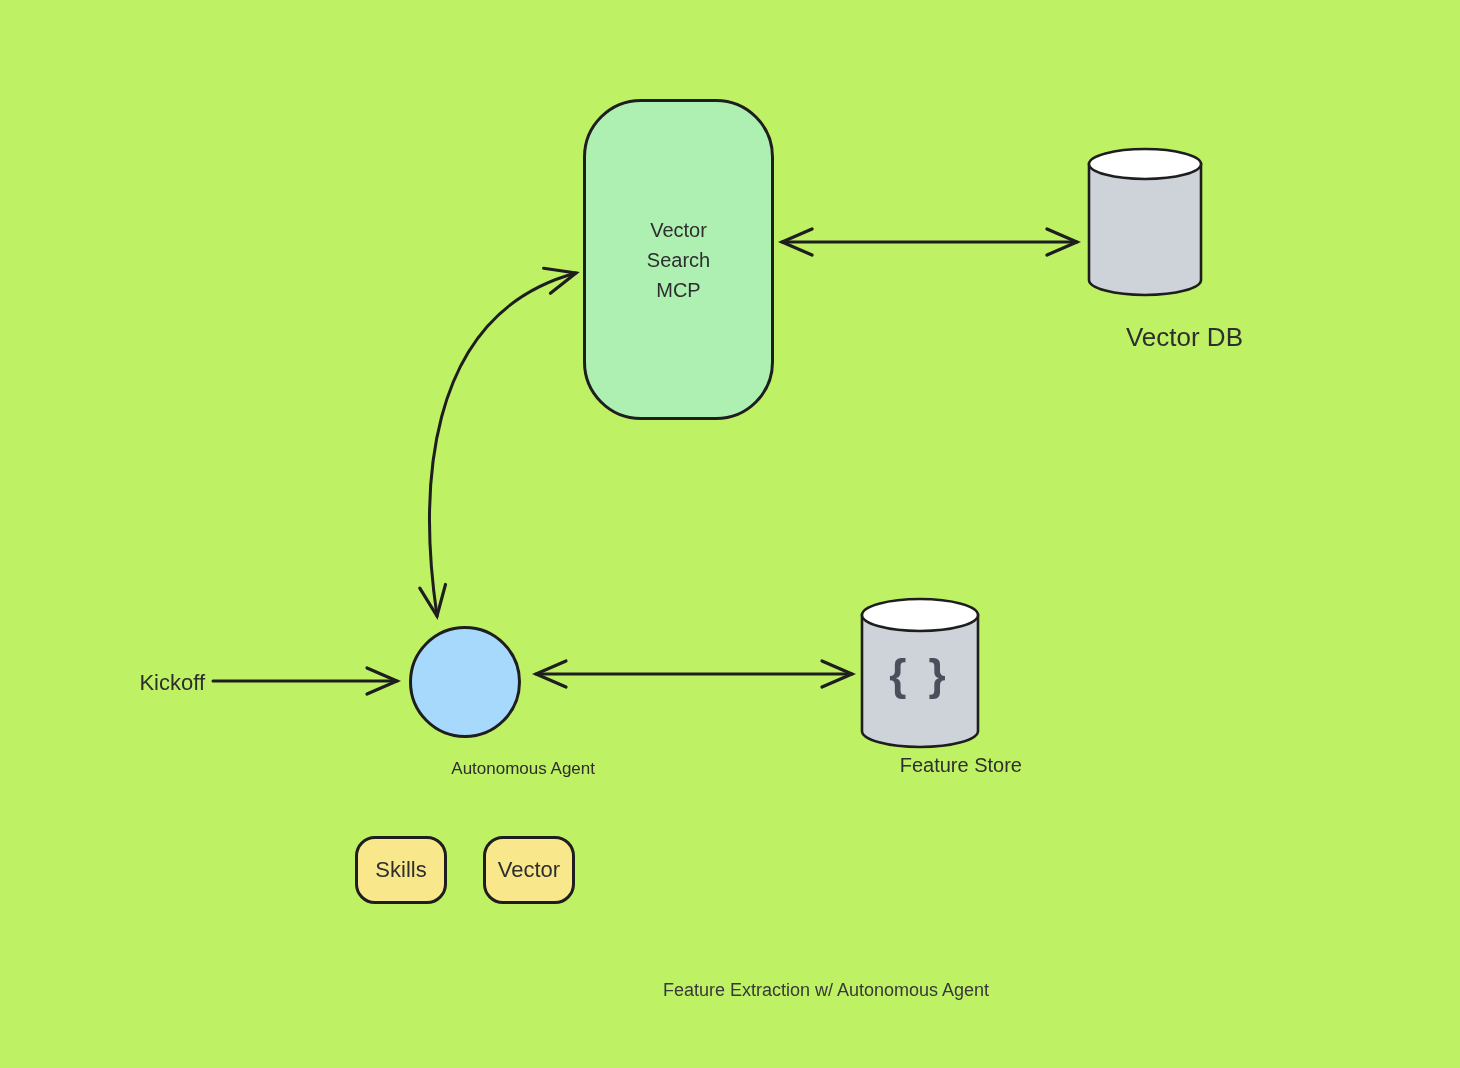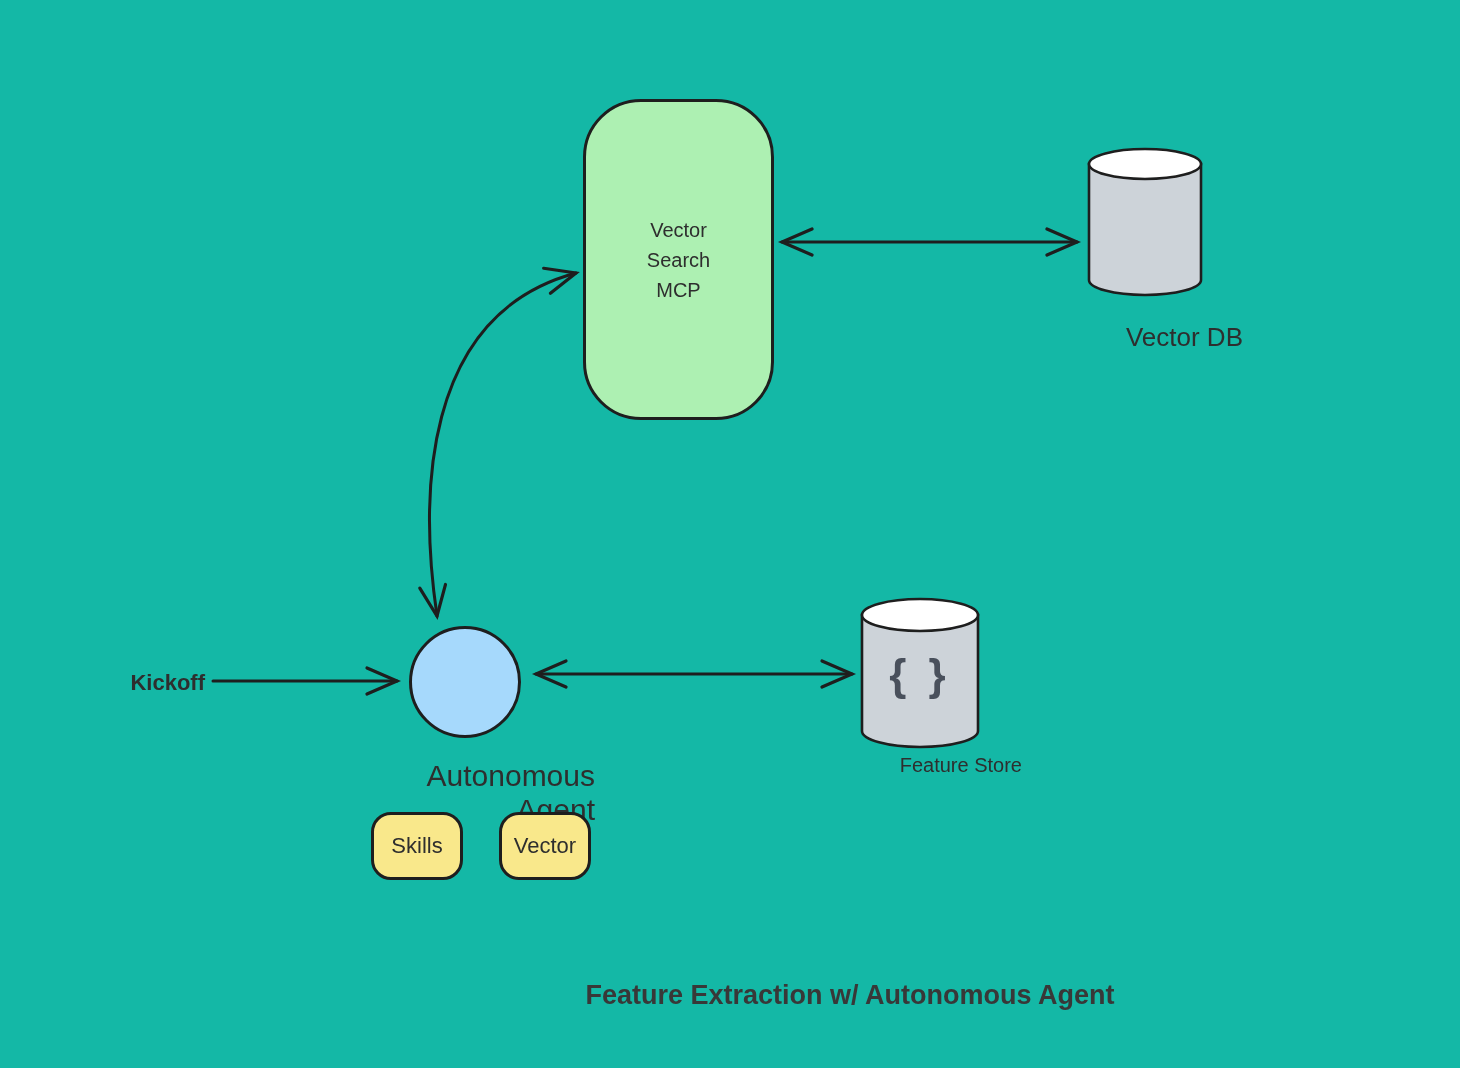--- a/index.html
+++ b/index.html
@@ -5,21 +5,21 @@
   html, body {
     margin: 0;
     padding: 0;
     background: #ffffff;
     font-family: "Liberation Sans", sans-serif;
   }
   .canvas {
     position: relative;
     width: 1460px;
     height: 1068px;
-    background: #14b8a6;
+    background: #bef264;
     overflow: hidden;
   }
   .edges-layer {
     position: absolute;
     left: 0; top: 0;
     width: 1460px;
     height: 1068px;
     pointer-events: none;
   }
   .node-mcp {
@@ -62,64 +62,63 @@
   }
   .label-featurestore {
     left: 822px; top: 754px;
     width: 200px;
     font-size: 20px;
     font-weight: 500;
   }
   .label-agent {
     left: 375px; top: 759px;
     width: 220px;
-    font-size: 30px;
+    font-size: 17px;
     font-weight: 500;
   }
   .label-kickoff {
     left: 85px; top: 670px;
     width: 120px;
     font-size: 22px;
-    font-weight: 700;
+    font-weight: 400;
   }
   .braces-icon {
     position: absolute;
     left: 860px; top: 653px;
     width: 120px;
     text-align: center;
     font-size: 44px;
     line-height: 1;
     font-weight: 600;
     letter-spacing: 5px;
     color: #49505c;
   }
   .tag {
     position: absolute;
-    top: 812px;
+    top: 836px;
     width: 86px; height: 62px;
     background: #f9e88b;
     border: 3px solid #1e1e1e;
     border-radius: 20px;
     display: flex;
     align-items: center;
     justify-content: center;
     font-size: 22px;
     font-weight: 500;
     color: #2e2e2e;
-    margin-left: 16px;
   }
   .tag-skills { left: 355px; }
   .tag-tools  { left: 483px; }
   .diagram-title {
     position: absolute;
-    left: 400px; top: 980px;
+    left: 376px; top: 980px;
     width: 900px;
     text-align: center;
-    font-size: 27px;
-    font-weight: 700;
+    font-size: 18px;
+    font-weight: 400;
     color: #383838;
   }
 </style>
 </head>
 <body>
 
 <div class="canvas">
 
   <svg class="edges-layer" viewBox="0 0 1460 1068">
     <defs>

